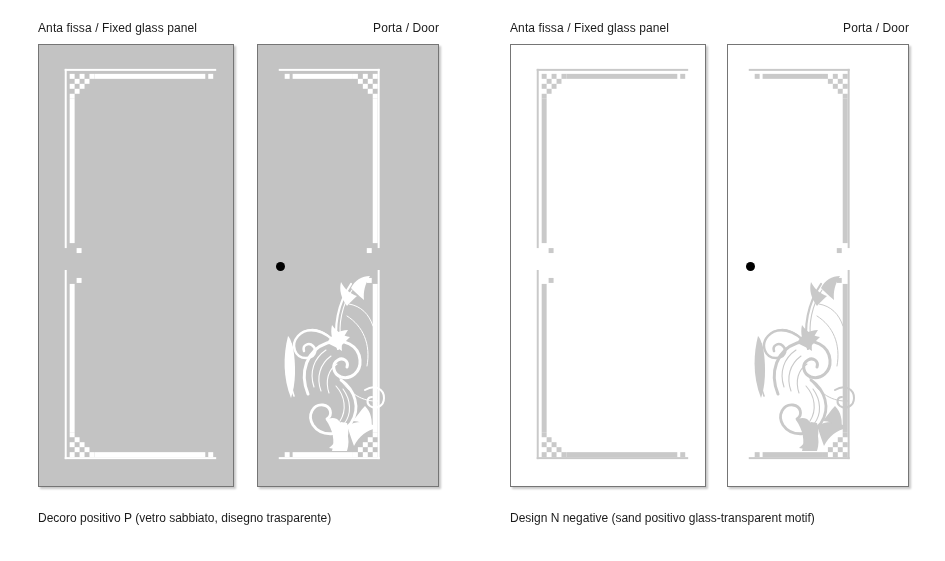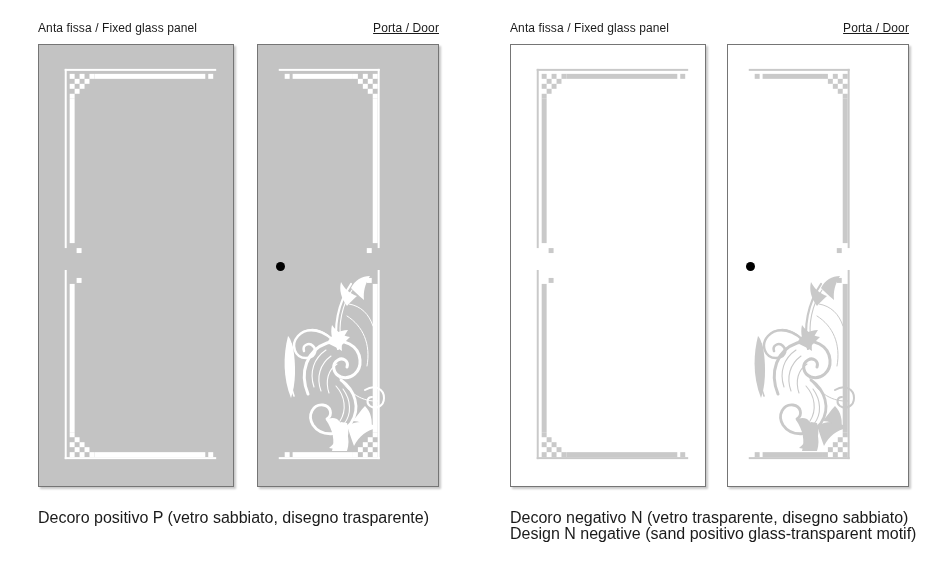--- a/index.html
+++ b/index.html
@@ -11,42 +11,42 @@
   }
   .group{position:absolute;top:0;height:519px;}
   .group--positive{left:38px;width:401px;}
   .group--negative{left:510px;width:399px;}
 
   .panel-label{
     position:absolute;top:21px;font-size:12px;letter-spacing:.1px;
     color:var(--color-text,#1a1a1a);white-space:nowrap;
   }
   .label-fixed{left:0;}
-  .label-door{right:0;text-align:right;text-decoration:underline;}
+  .label-door{right:0;text-align:right;}
 
   .panel{
     position:absolute;top:44px;height:443px;box-sizing:border-box;
     border:1px solid var(--color-panel_border,#757575);
     box-shadow:2px 2px 2px rgba(0,0,0,0.22);
   }
   .panel-fixed{left:0;width:196px;}
   .group--positive .panel-door{left:219px;width:182px;}
   .group--negative .panel-door{left:217px;width:182px;}
 
   .sandblasted{background:var(--color-glass_sandblasted,#c3c3c3);color:var(--color-design_white,#ffffff);}
   .transparent{background:var(--color-glass_transparent,#ffffff);color:var(--color-design_gray,#c9c9c9);}
 
   .ornament{position:absolute;left:0;top:0;width:100%;height:100%;display:block;}
   .floral{position:absolute;left:23px;top:229px;width:105px;height:177px;}
   .handle{
     position:absolute;left:18px;top:217px;width:9px;height:9px;border-radius:50%;
     background:var(--color-handle,#000);
   }
 
-  .caption{position:absolute;left:0;top:510px;font-size:16px;line-height:16px;white-space:nowrap;}
+  .caption{position:absolute;left:0;top:510px;font-size:12px;line-height:16px;white-space:nowrap;}
   .svg-defs{position:absolute;width:0;height:0;overflow:hidden;}
 </style>
 </head>
 <body>
 
 <svg class="svg-defs" xmlns="http://www.w3.org/2000/svg" aria-hidden="true">
   <defs>
 
     <symbol id="frame-left" viewBox="0 0 196 443">
       <g fill="currentColor">
@@ -191,16 +191,15 @@
     <svg class="ornament" viewBox="0 0 182 443" preserveAspectRatio="none">
         <use href="#frame-right"></use>
       </svg>
     <svg class="floral" viewBox="0 0 105 177" preserveAspectRatio="none">
         <use href="#floral"></use>
       </svg>
     <span class="handle"></span>
   </div>
 
   <div class="caption">
-    <div>Decoro negativo N (vetro trasparente, disegno sabbiato)</div>
     <div>Design N negative  (sand positivo glass-transparent motif)</div>
   </div>
 </section>
 
 </body></html>

